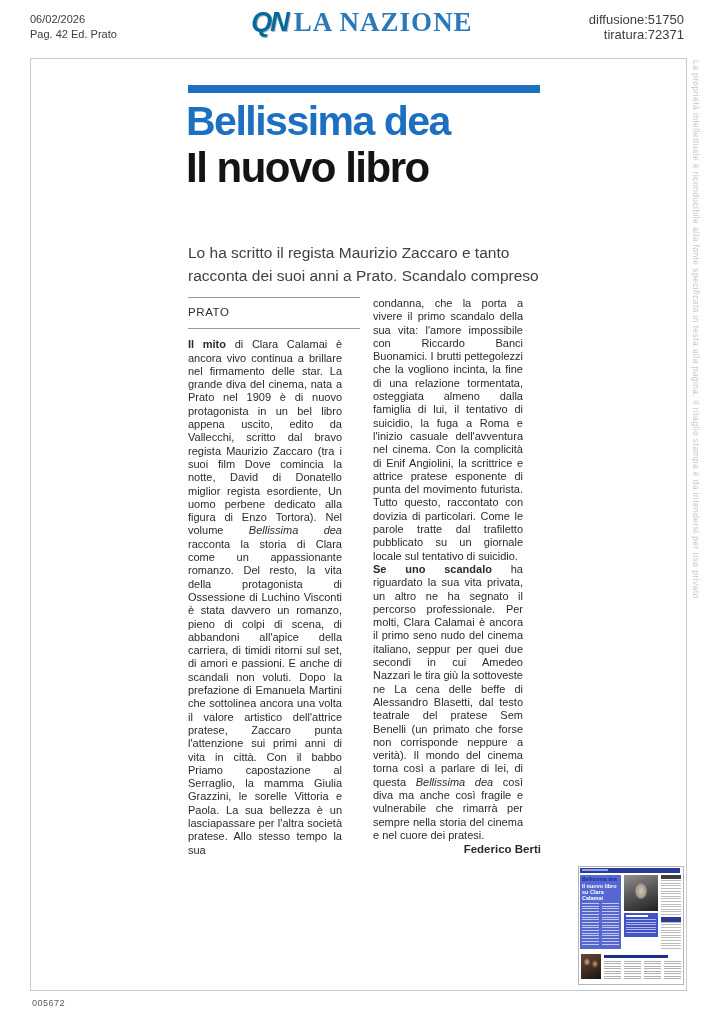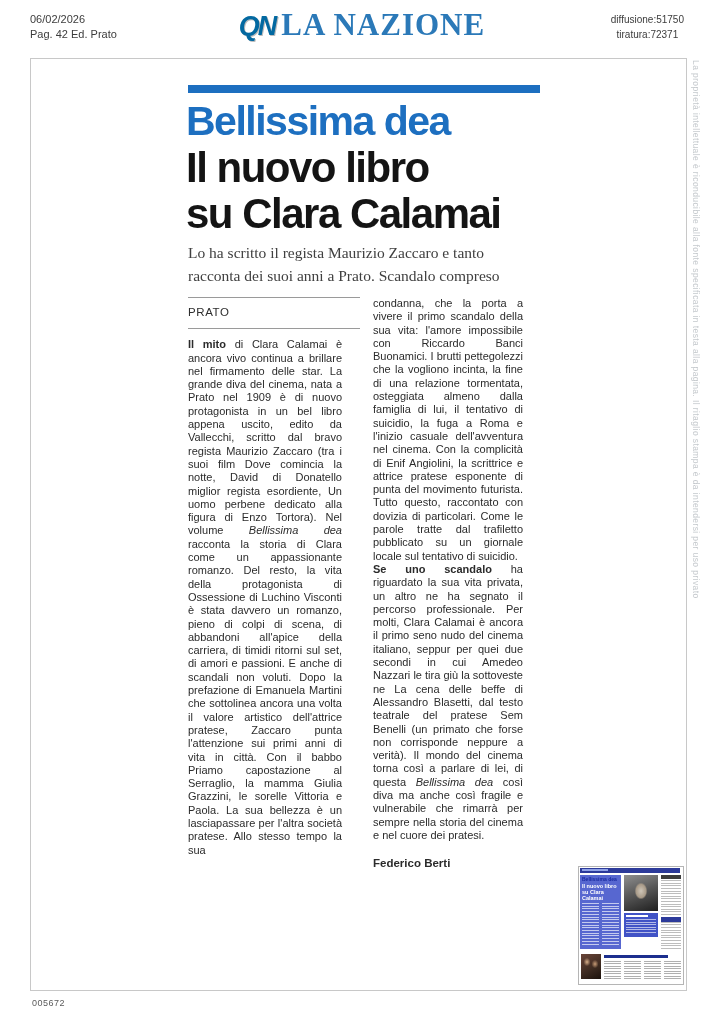--- a/index.html
+++ b/index.html
@@ -2,56 +2,56 @@
 <html lang="it"><head>
 <meta charset="utf-8">
 <style>
   html,body{margin:0;padding:0;}
   body{
     width:724px;height:1024px;position:relative;background:#ffffff;
     font-family:"Liberation Sans", sans-serif;color:#2d2d2d;overflow:hidden;
   }
   
   .hdr-left{position:absolute;left:30px;top:12px;font-size:11px;line-height:15px;color:#3c3c3c;}
-  .hdr-right{position:absolute;right:40px;top:12px;font-size:10px;line-height:15px;color:#3c3c3c;text-align:center;}
+  .hdr-right{position:absolute;right:40px;top:12px;font-size:13px;line-height:15px;color:#3c3c3c;text-align:right;}
   .logo{position:absolute;left:0;top:7px;width:724px;text-align:center;white-space:nowrap;}
   .logo .qn{
     font-family:"Liberation Sans", sans-serif;font-weight:bold;font-style:italic;
     font-size:27px;color:#0369a1;letter-spacing:-2px;margin-right:6px;
     text-shadow:1px 1px 0 #bdbdbd;
   }
   .logo .nazione{
     font-family:"Liberation Serif", serif;font-weight:bold;
-    font-size:31px;color:#2b79b8;letter-spacing:1px;
+    font-size:27px;color:#2b79b8;letter-spacing:1px;
   }
   
   .frame{position:absolute;left:30px;top:58px;width:655px;height:931px;border:1px solid #c8c8c8;background:#fff;}
   
   .bluebar{position:absolute;left:188px;top:85px;width:352px;height:8px;background:#1d6fc0;}
   .title-blue{
     position:absolute;left:186px;top:99px;width:400px;
     font-size:41px;font-weight:bold;letter-spacing:-1.5px;color:#1d6fc0;line-height:44px;
   }
   .title-black{
     position:absolute;left:186px;top:145px;width:420px;
     font-size:42px;font-weight:bold;letter-spacing:-1.5px;color:#141414;line-height:46px;
   }
   .subtitle{
     position:absolute;left:188px;top:241px;width:380px;
-    font-size:15.5px;line-height:23px;color:#404040;font-family:Liberation Serif, serif;
+    font-size:15.5px;line-height:23px;color:#404040;
   }
   
   .col{position:absolute;top:297px;font-size:11px;line-height:13.3px;text-align:justify;color:#2b2b2b;}
   .col-left{left:188px;width:172px;}
   .col-right{left:373px;width:168px;}
   .kicker-rule{border:0;border-top:1px solid #9a9a9a;margin:0;}
   .kicker{font-size:11.5px;letter-spacing:0.6px;color:#2e2e2e;padding:8px 0 9px 0;text-align:left;}
   .col p{margin:0 18px 0 0;}
   .col .lead-gap{margin-top:9px;}
-  .byline{font-weight:bold;font-size:11.5px;margin-top:15px;}
+  .byline{text-align:right;font-weight:bold;font-size:11.5px;margin-top:1px;}
   
   .vtext{
     position:absolute;left:691px;top:60px;height:700px;
     writing-mode:vertical-rl;font-size:8.5px;letter-spacing:0.4px;color:#c5c9cd;white-space:nowrap;
   }
   
   .code{position:absolute;left:32px;top:998px;font-size:9px;color:#5a5a5a;letter-spacing:0.5px;}
   
   .mini{position:absolute;left:578px;top:866px;width:104px;height:117px;background:#fff;border:1px solid #b5b5b5;}
   .mini *{position:absolute;}
@@ -103,21 +103,20 @@
   <div>diffusione:51750</div>
   <div>tiratura:72371</div>
 </div>
 
 <div class="frame"></div>
 
 <div class="bluebar"></div>
 <div class="title-blue">Bellissima dea</div>
 <div class="title-black">
   <div>Il nuovo libro</div>
-  <div>su Clara Calamai</div>
 </div>
 <div class="subtitle">
   <div>Lo ha scritto il regista Maurizio Zaccaro e tanto</div>
   <div>racconta dei suoi anni a Prato. Scandalo compreso</div>
 </div>
 
 <div class="col col-left">
   <hr class="kicker-rule">
   <div class="kicker">PRATO</div>
   <hr class="kicker-rule">

